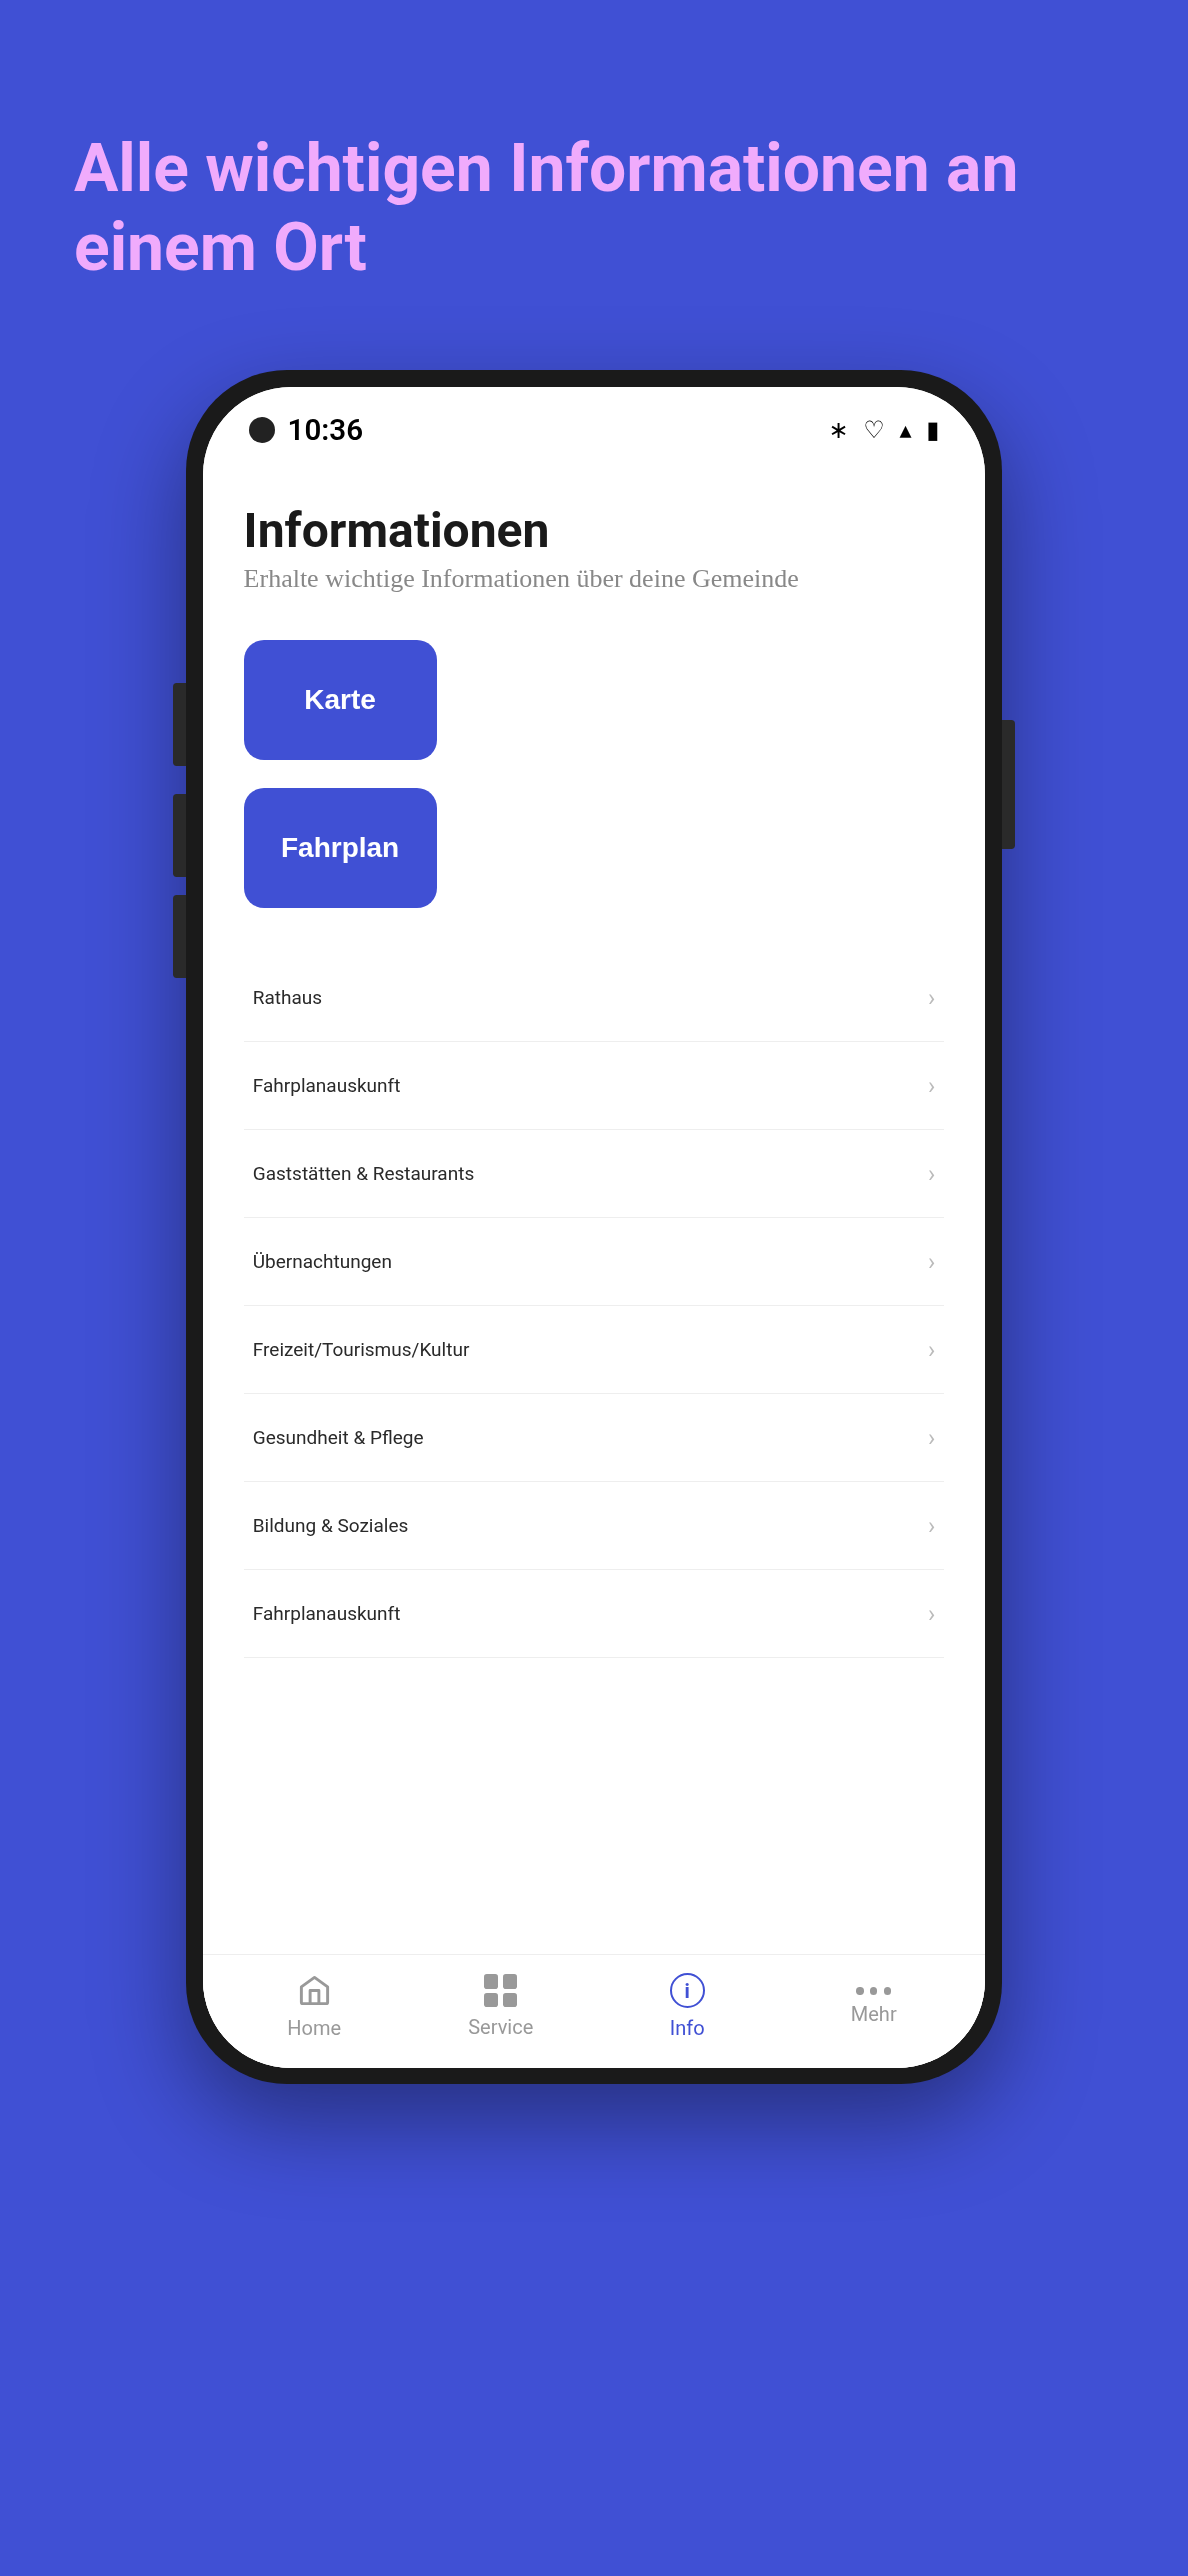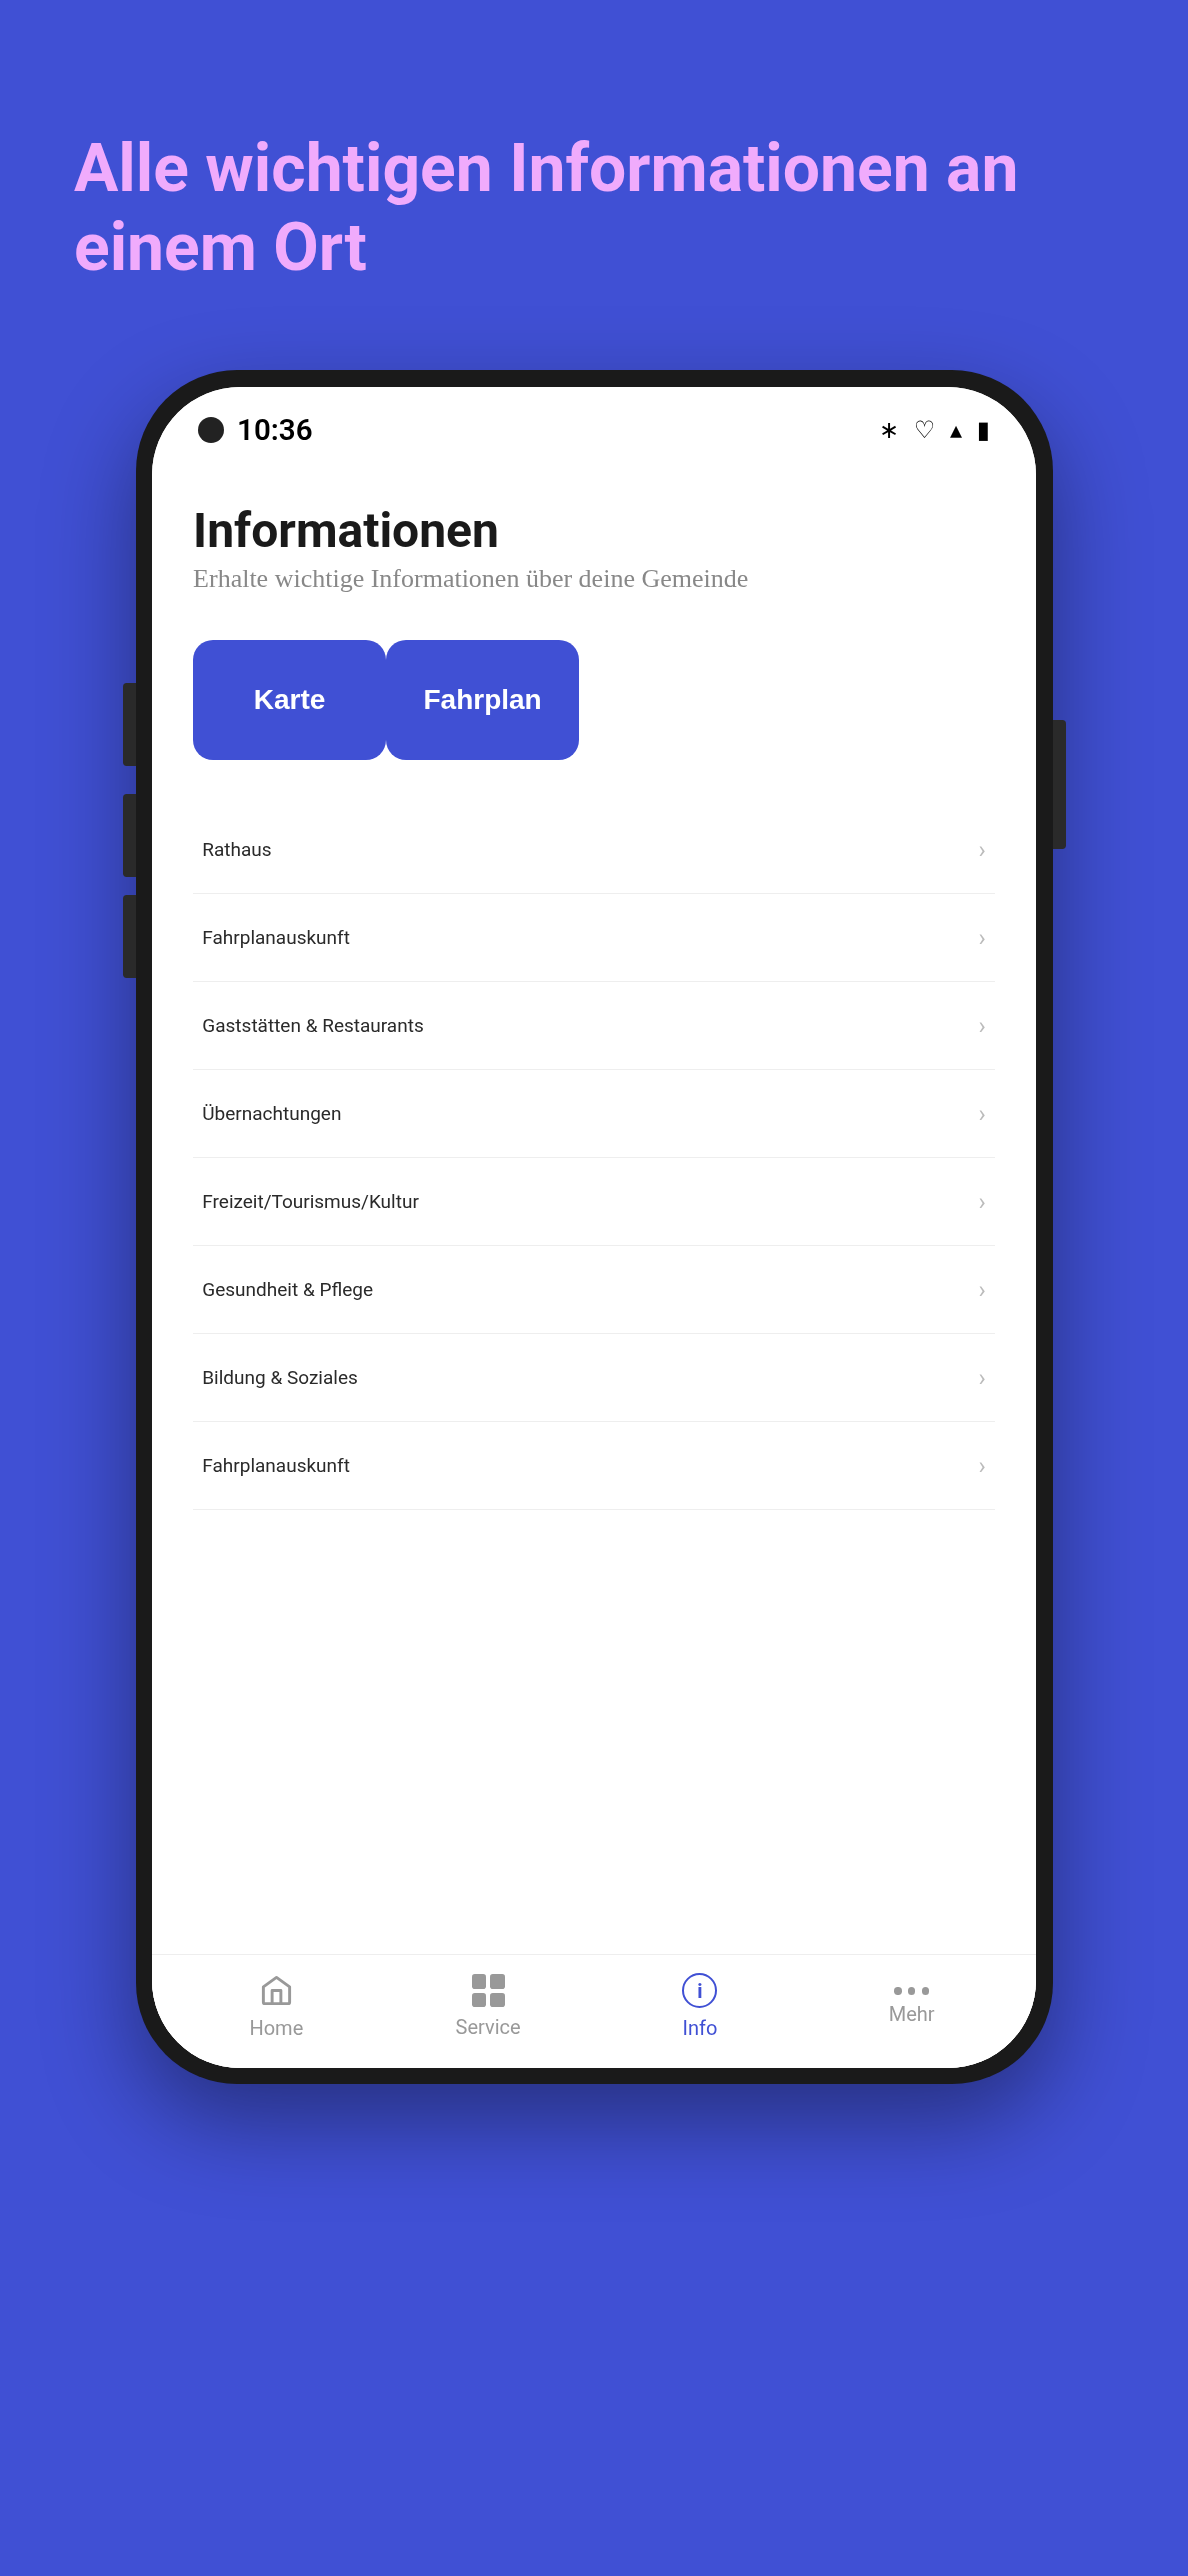--- a/index.html
+++ b/index.html
@@ -22,21 +22,21 @@
     }
 
     .hero-title {
       font-size: 66px;
       font-weight: 700;
       line-height: 1.2;
       color: #f0abfc;
     }
 
     .phone-frame {
-      width: 917px;
+      width: 816px;
       height: 1714px;
       background-color: #1a1a1a;
       border-radius: 101px;
       padding: 16.6px;
       position: relative;
       box-shadow: 0 37px 92px rgba(0,0,0,0.4);
     }
 
     .phone-screen {
       width: 100%;
@@ -154,21 +154,23 @@
 
     .app-subtitle {
       font-size: 26px;
       color: #888;
       margin-bottom: 46px;
       font-family: Liberation Serif, serif;
     }
 
     .buttons-row {
       display: flex;
+      gap: 28px;
       margin-bottom: 46px;
+      flex-direction: column;
     }
 
     .action-button {
       background-color: #4050d4;
       color: white;
       border: none;
       border-radius: 20px;
       width: 193px;
       height: 120px;
       font-size: 28px;

